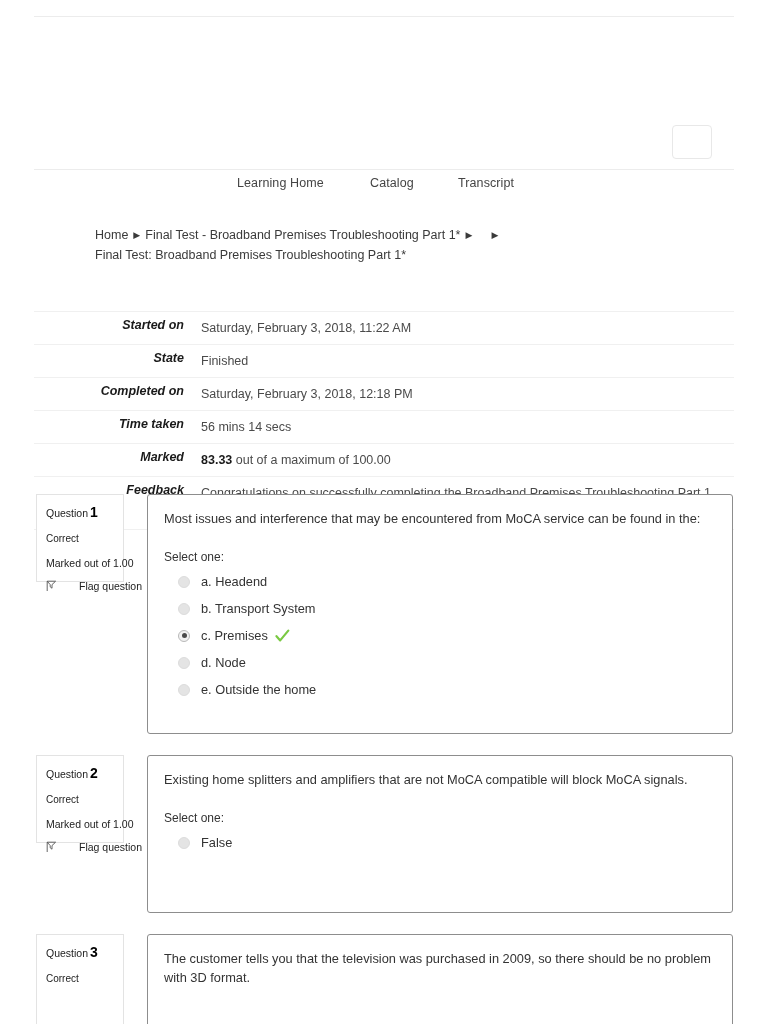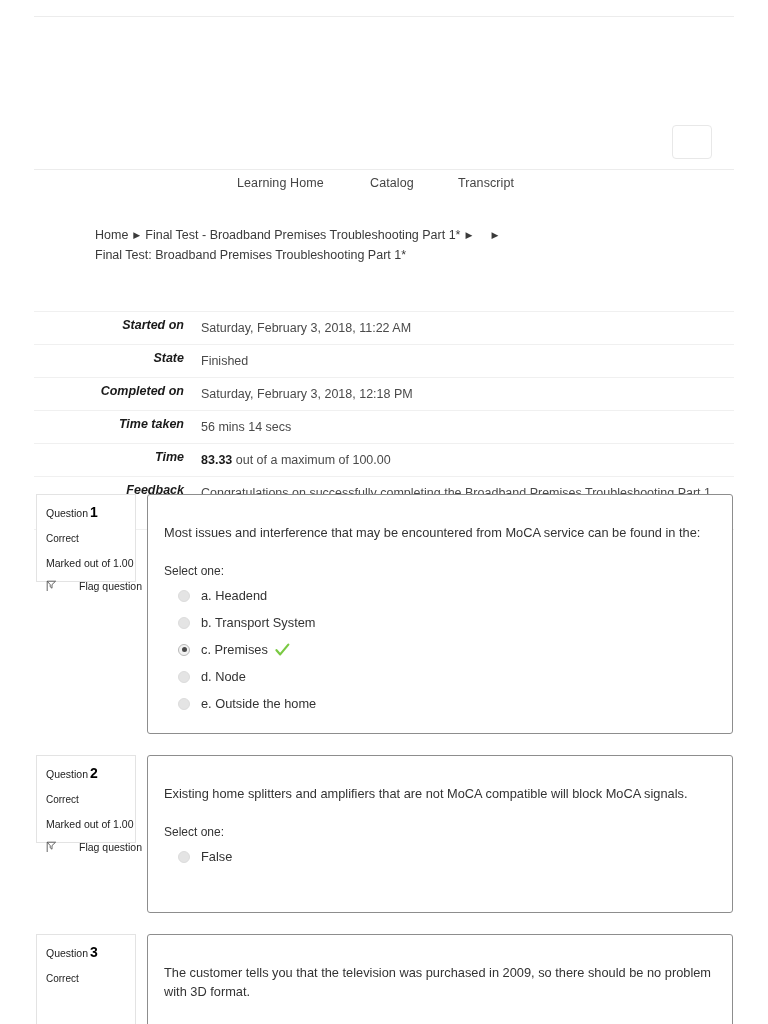--- a/index.html
+++ b/index.html
@@ -123,21 +123,21 @@
     line-height: 20px;
   }
   .summary td b { color: #1a1a1a; }
 
   
   .qblock { position: absolute; left: 0; width: 768px; }
   .q-info {
     position: absolute;
     left: 36px;
     top: 0;
-    width: 100px;
+    width: 88px;
     border: 1px solid #e3e3e3;
     background: #ffffff;
     padding: 9px 10px 10px 9px;
     box-sizing: border-box;
   }
   .q-info .q-num {
     font-size: 10.5px;
     color: #222222;
     white-space: nowrap;
     margin-bottom: 13px;
@@ -172,21 +172,21 @@
 
   .q-body {
     position: absolute;
     left: 147px;
     top: 0;
     width: 586px;
     border: 1px solid #8d8d8d;
     border-radius: 3px;
     background: #ffffff;
     box-sizing: border-box;
-    padding: 28px 16px 16px 16px;
+    padding: 14px 16px 16px 16px;
   }
   .q-text {
     font-size: 12.8px;
     color: #333333;
     line-height: 19px;
   }
   .select-one {
     font-size: 12px;
     color: #333333;
     margin-top: 22px;
@@ -266,21 +266,21 @@
     </tr>
     <tr>
       <th>Completed on</th>
       <td>Saturday, February 3, 2018, 12:18 PM</td>
     </tr>
     <tr>
       <th>Time taken</th>
       <td>56 mins 14 secs</td>
     </tr>
     <tr>
-      <th>Time</th>
+      <th>Marked</th>
       <td><b>83.33</b><span> out of a maximum of 100.00</span></td>
     </tr>
     <tr>
       <th>Feedback</th>
       <td>Congratulations on successfully completing the Broadband Premises Troubleshooting Part 1 Final Test!</td>
     </tr>
   </tbody>
 </table>
 
 <div class="qblock" style="top:494px;height:240px">

